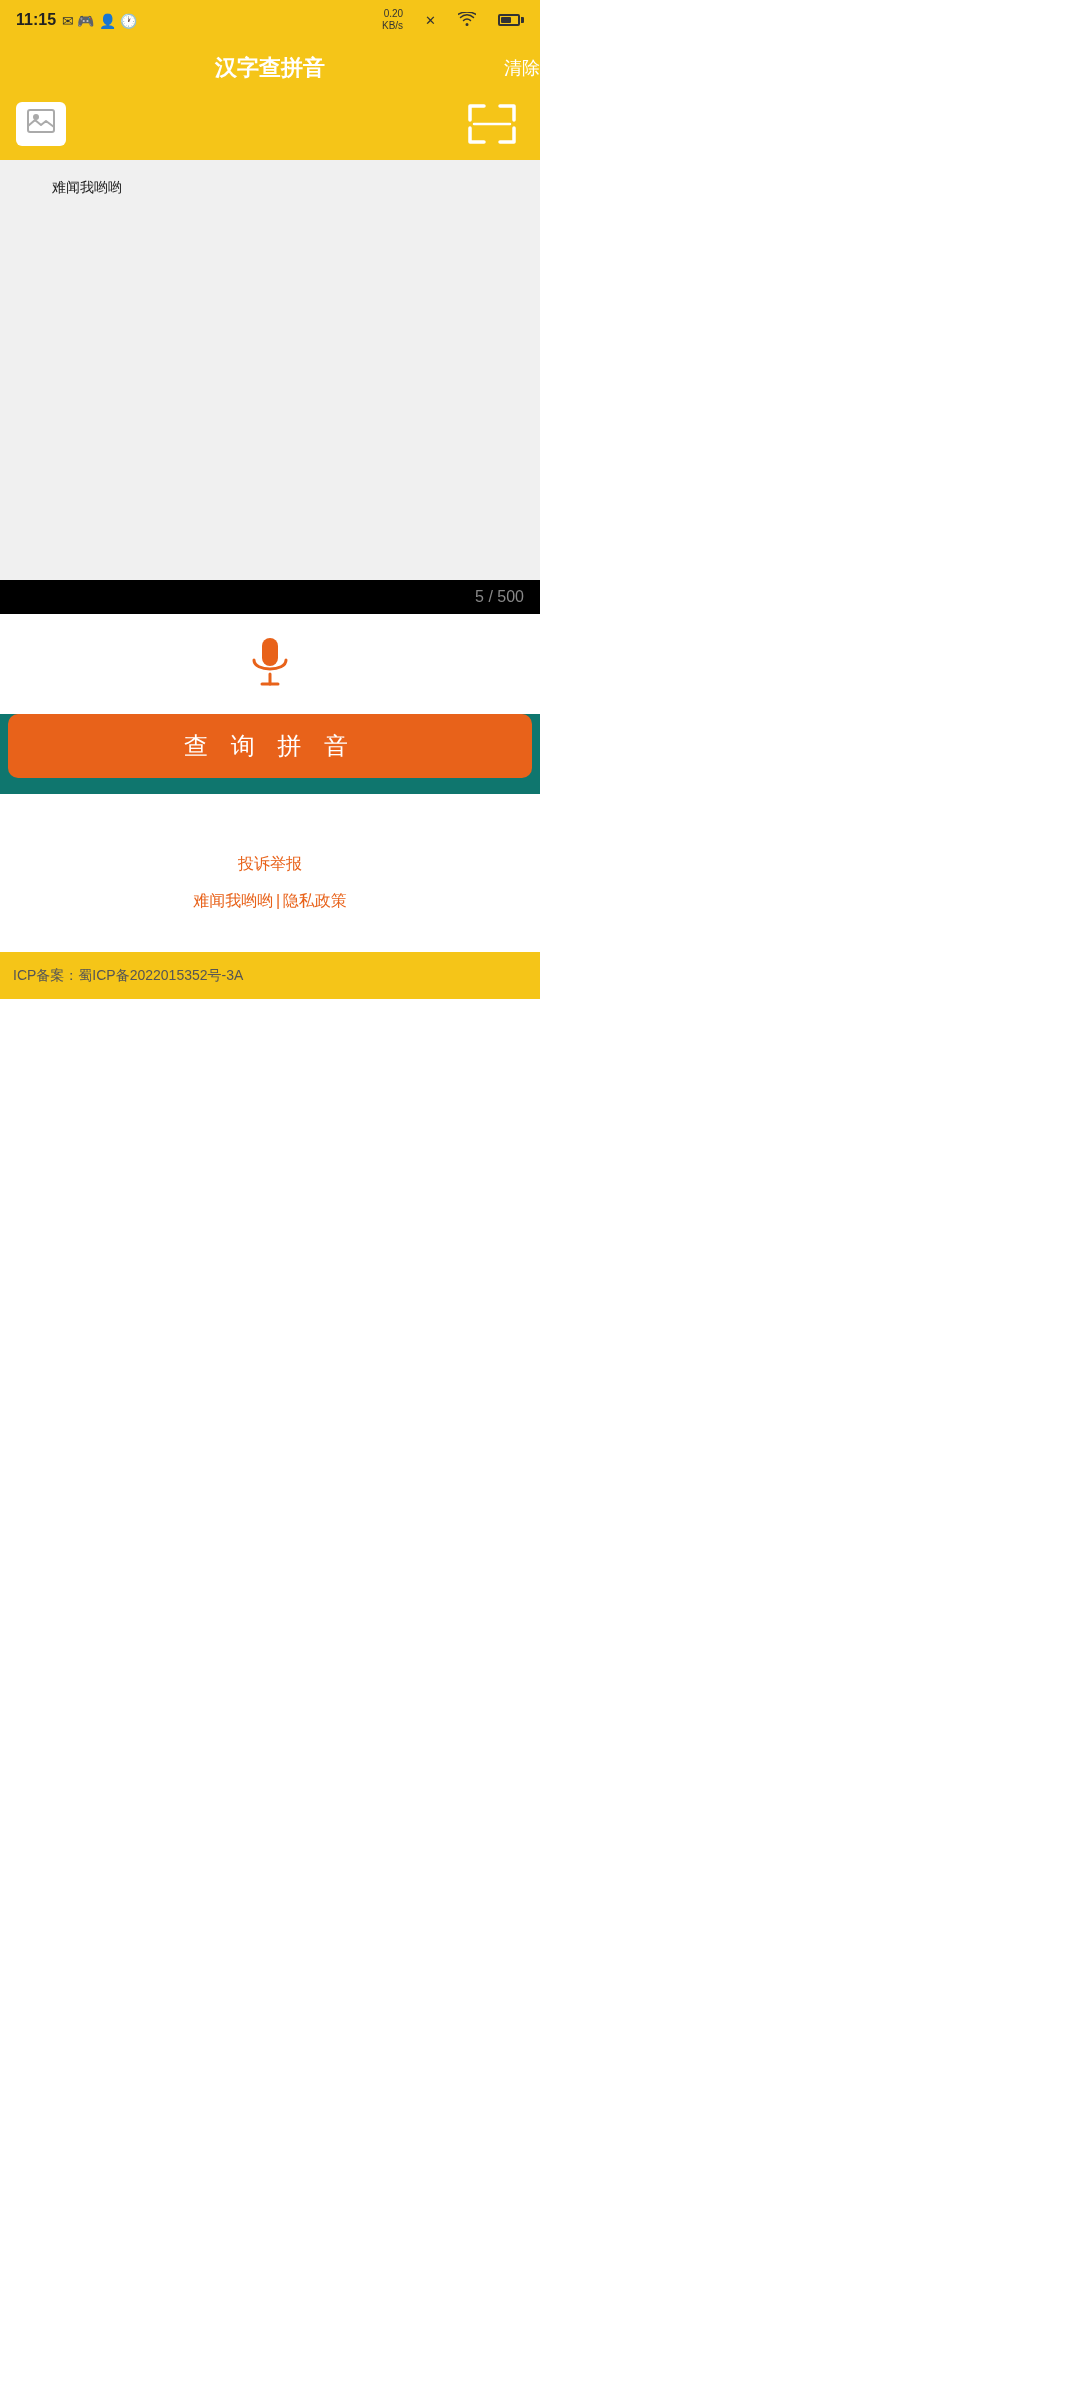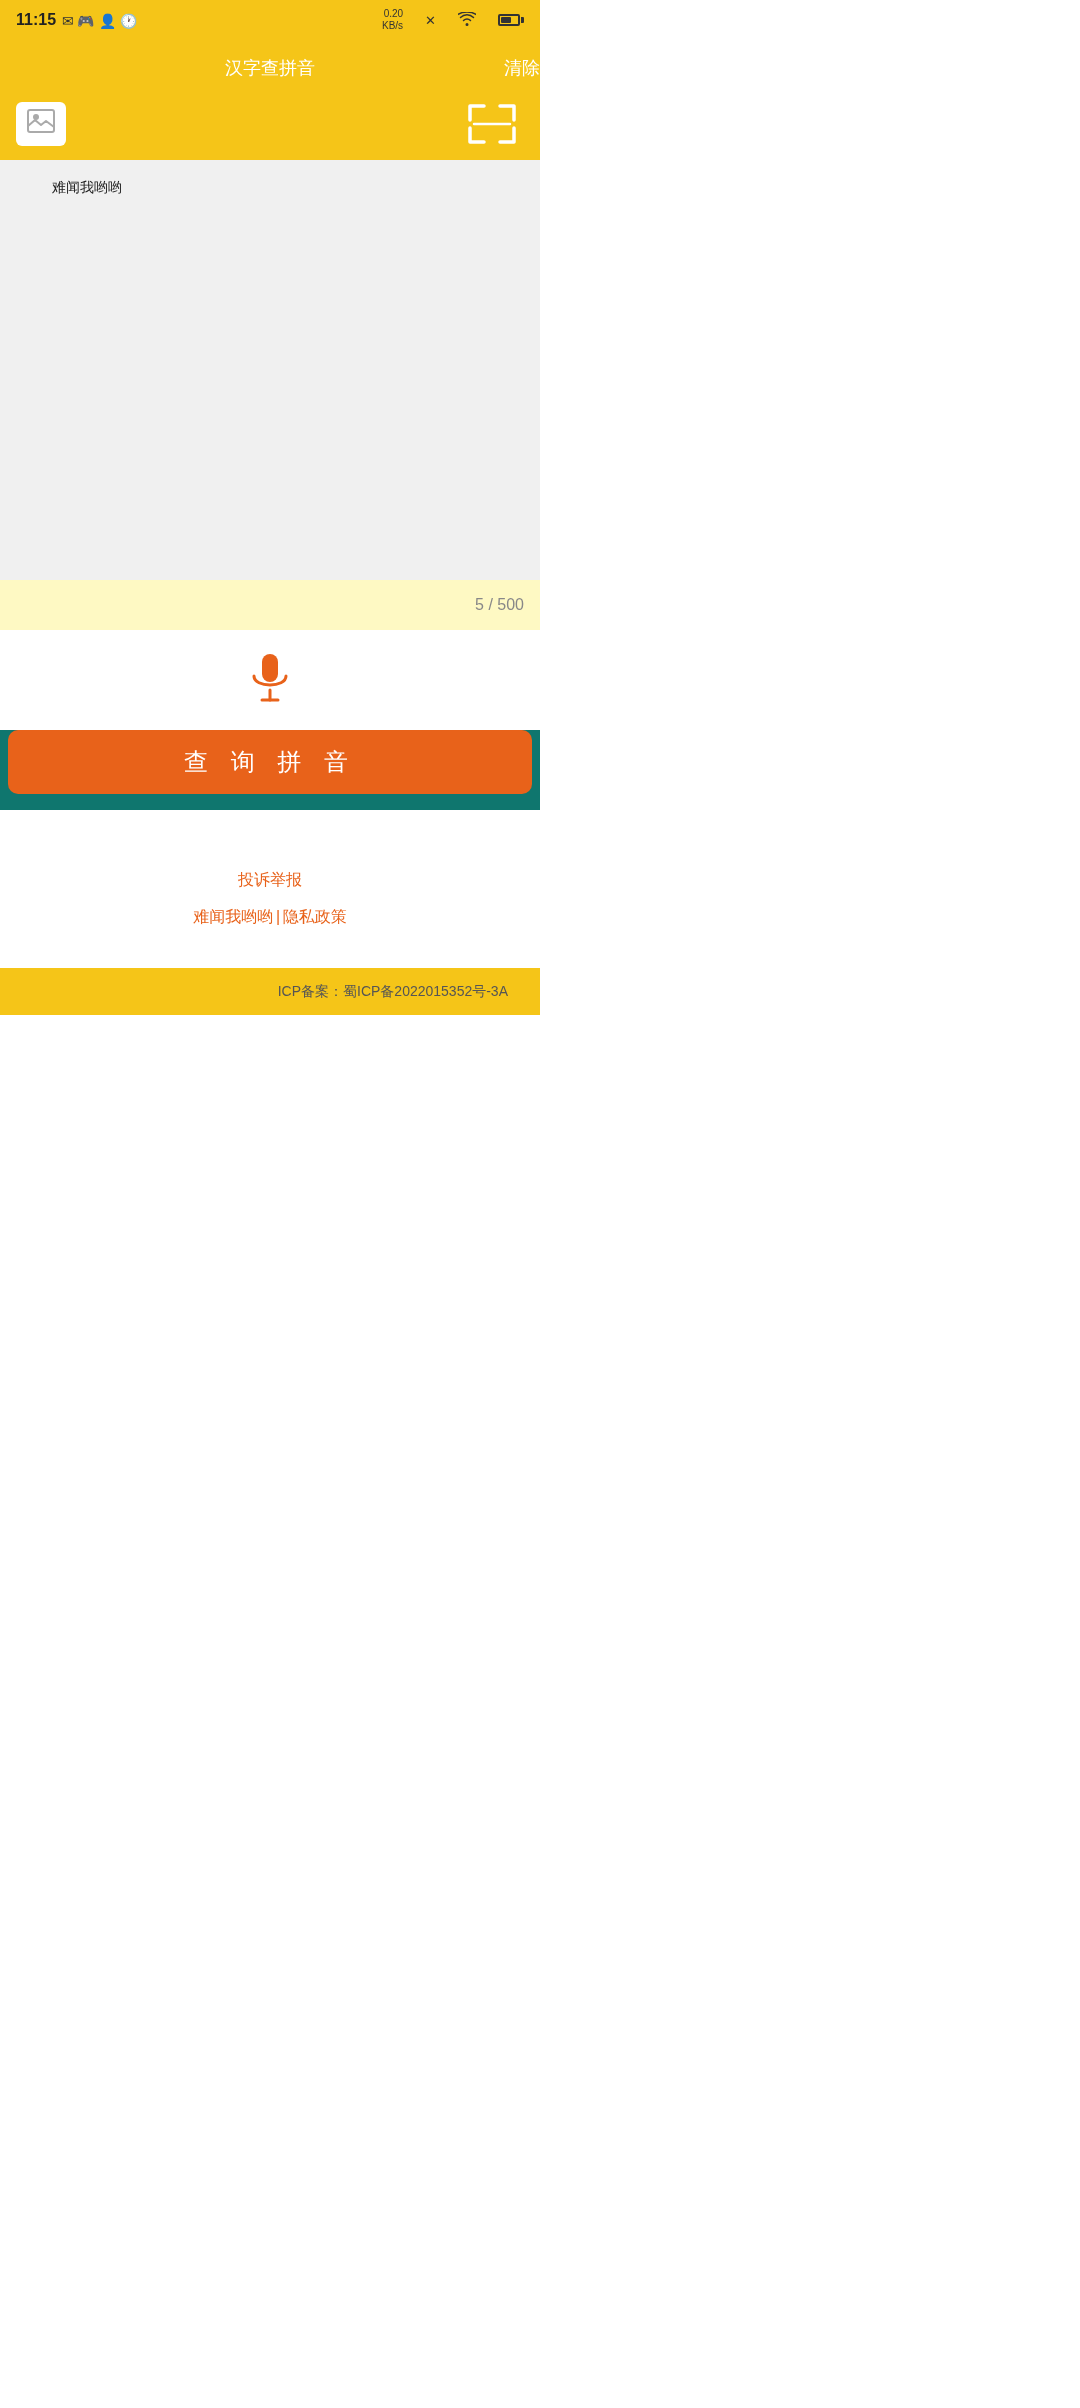--- a/index.html
+++ b/index.html
@@ -57,22 +57,22 @@
     .header {
       background: #F5C518;
       height: 56px;
       display: flex;
       align-items: center;
       justify-content: center;
       position: relative;
       padding: 0 16px;
     }
     .header-title {
-      font-size: 18px;
-      font-weight: normal;
+      font-size: 22px;
+      font-weight: bold;
       color: #ffffff;
       text-align: center;
     }
     .header-clear {
       position: absolute;
       right: 0;
       font-size: 18px;
       color: #ffffff;
       cursor: pointer;
     }
@@ -138,22 +138,22 @@
       resize: none;
       font-family: inherit;
       line-height: 1.6;
       margin-left: 36px;
     }
 
     
     .counter-row {
       display: flex;
       justify-content: flex-end;
-      padding: 16px 16px;
-      background: #fef9c3;
+      padding: 8px 16px;
+      background: #000000;
     }
     .counter-text {
       font-size: 16px;
       color: #888;
     }
 
     
     .mic-section {
       display: flex;
       justify-content: center;
@@ -200,22 +200,22 @@
     .footer-link {
       font-size: 16px;
       color: #E8621A;
       cursor: pointer;
       text-decoration: none;
     }
 
     
     .bottom-bar {
       background: #F5C518;
-      padding: 14px 32px;
-      text-align: right;
+      padding: 14px 13px;
+      text-align: left;
     }
     .bottom-bar-text {
       font-size: 14px;
       color: #555;
     }
 
     
     .battery {
       display: inline-flex;
       align-items: center;

